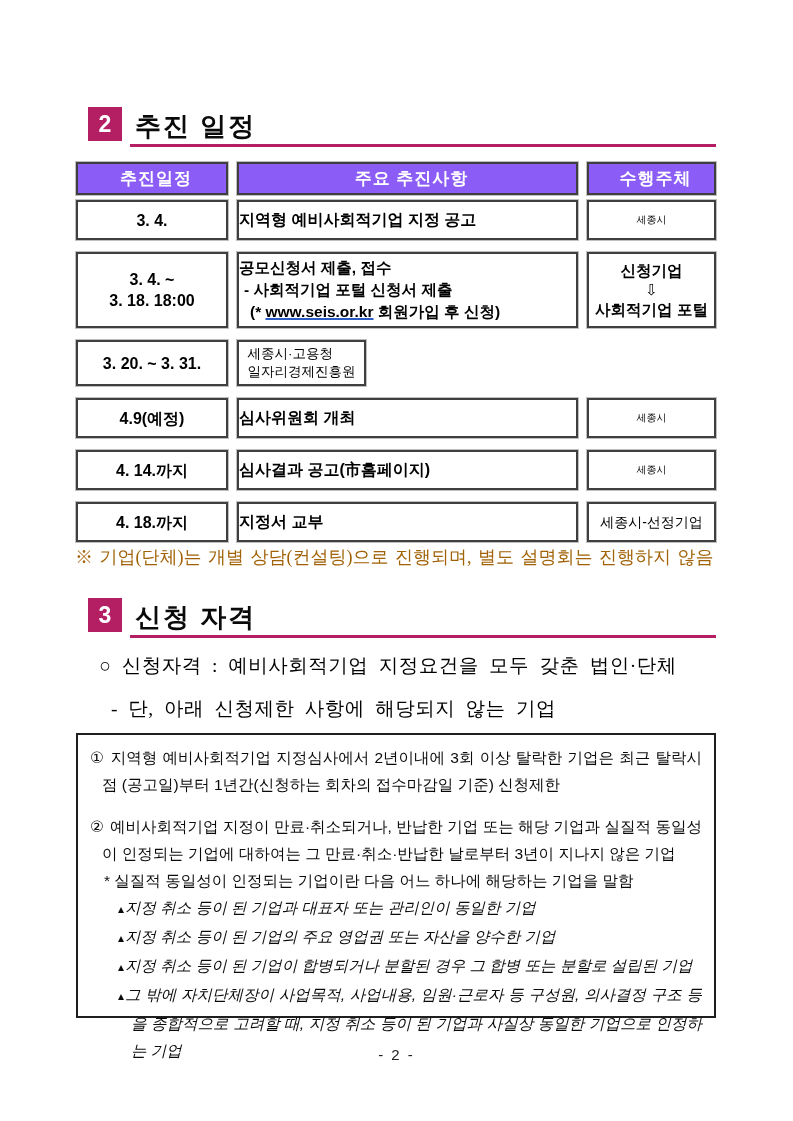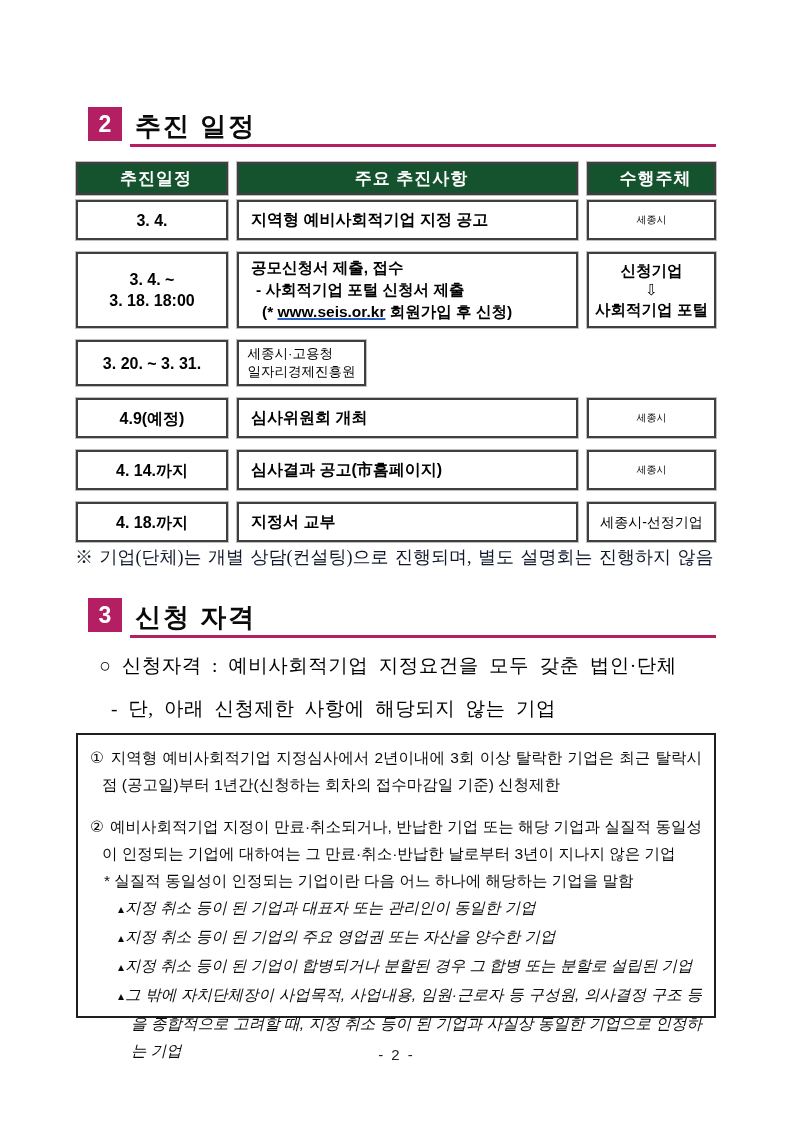--- a/index.html
+++ b/index.html
@@ -29,24 +29,24 @@
   
   .sched-table { position:absolute; left:76px; top:162px; width:640px; }
   .trow { display:flex; gap:9px; margin-bottom:12px; }
   .trow.head { margin-bottom:5px; }
   .cell {
     border:2px solid #3f3f3f; box-shadow:0 0 0 1px #c0c0c0;
     background:#fff; display:flex; align-items:center; justify-content:center;
     text-align:center;
   }
   .c1 { width:152px; flex:none; }
-  .c2 { width:341px; flex:none; justify-content:flex-start; text-align:center; padding-left:12px; }
+  .c2 { width:341px; flex:none; justify-content:flex-start; text-align:center; padding-left:0; }
   .c3 { width:129px; flex:none; }
   .head .cell {
-    background:#14532d; color:#fff; font-weight:bold; font-size:17px;
+    background:#8b5cf6; color:#fff; font-weight:bold; font-size:17px;
     letter-spacing:1px; justify-content:center; text-align:center; padding-left:8px;
   }
   .h33 { height:33px; } .h40 { height:40px; } .h76 { height:76px; } .h46 { height:46px; }
   .date-txt { font-weight:bold; font-size:16px; line-height:21px; }
   .content-txt { font-weight:bold; font-size:16px; }
   .owner-txt { font-size:10px; }
   .owner-sm { font-size:13.5px; line-height:18px; }
   .owner-bold { font-weight:bold; font-size:15.5px; line-height:21px; }
   .stack { display:flex; flex-direction:column; justify-content:center; }
   .c2 .stack { align-items:flex-start; }
@@ -57,21 +57,21 @@
     color:#000; font-weight:bold;
     text-decoration:underline; text-decoration-color:#2B5CC4; text-decoration-thickness:2px;
     cursor:pointer;
   }
   .arrow-glyph { font-size:15px; font-weight:normal; line-height:18px; }
 
   
   .note-line {
     position:absolute; left:75px; top:545px; width:660px;
     font-family:"Liberation Serif","DejaVu Serif",serif;
-    font-size:18px; color:#0f172a; word-spacing:2px;
+    font-size:18px; color:#a16207; word-spacing:2px;
   }
   .bullet1 {
     position:absolute; left:99px; top:652px; width:630px;
     font-family:"Liberation Serif","DejaVu Serif",serif;
     font-size:19.5px; word-spacing:5px; letter-spacing:0.5px;
   }
   .bullet2 {
     position:absolute; left:111px; top:695px; width:610px;
     font-family:"Liberation Serif","DejaVu Serif",serif;
     font-size:19.5px; word-spacing:5px; letter-spacing:0.5px;

